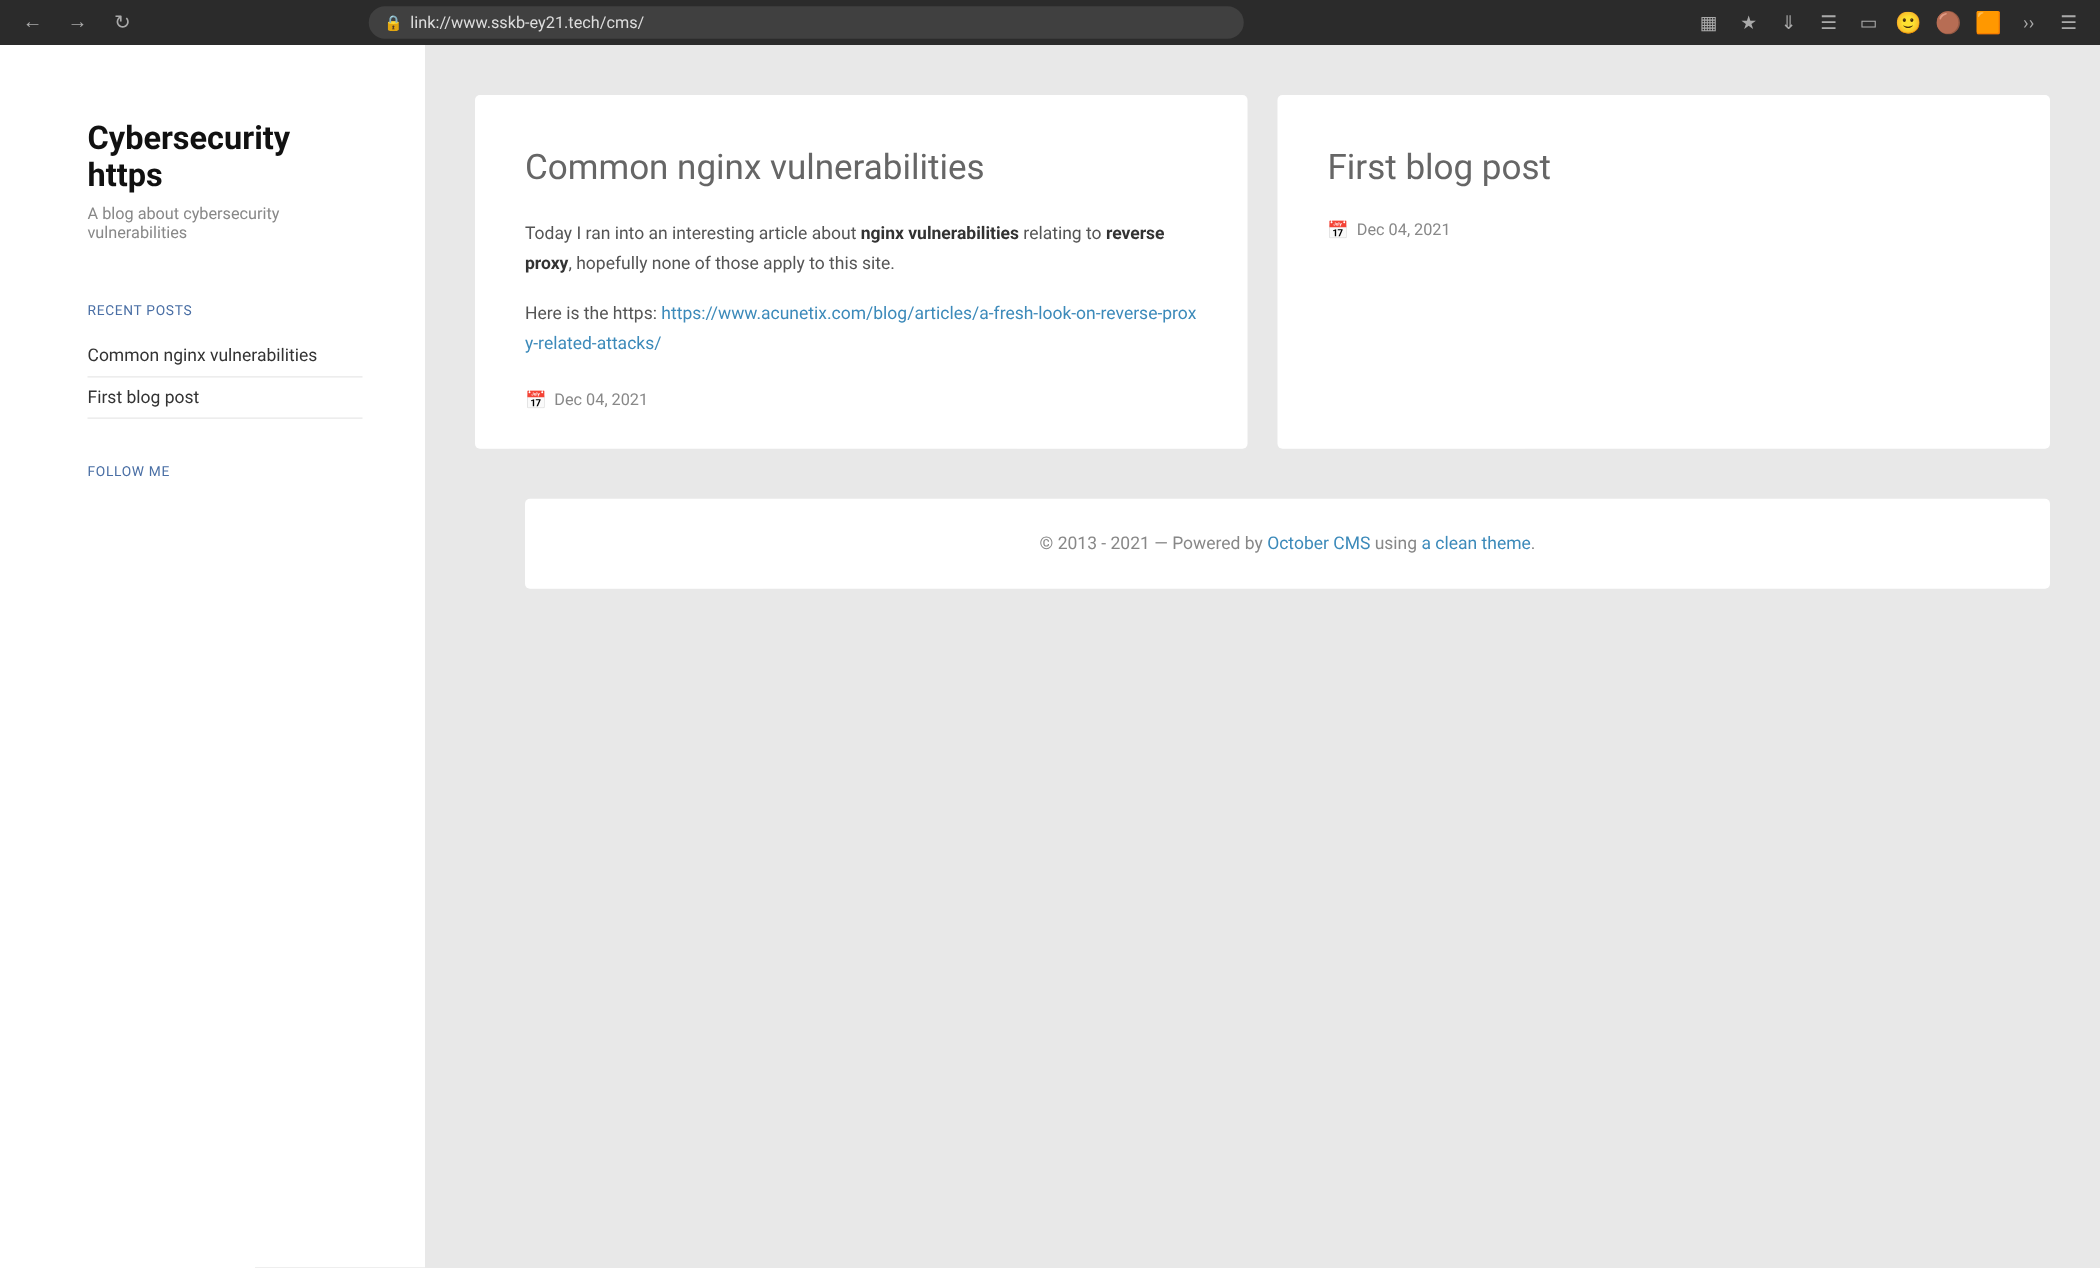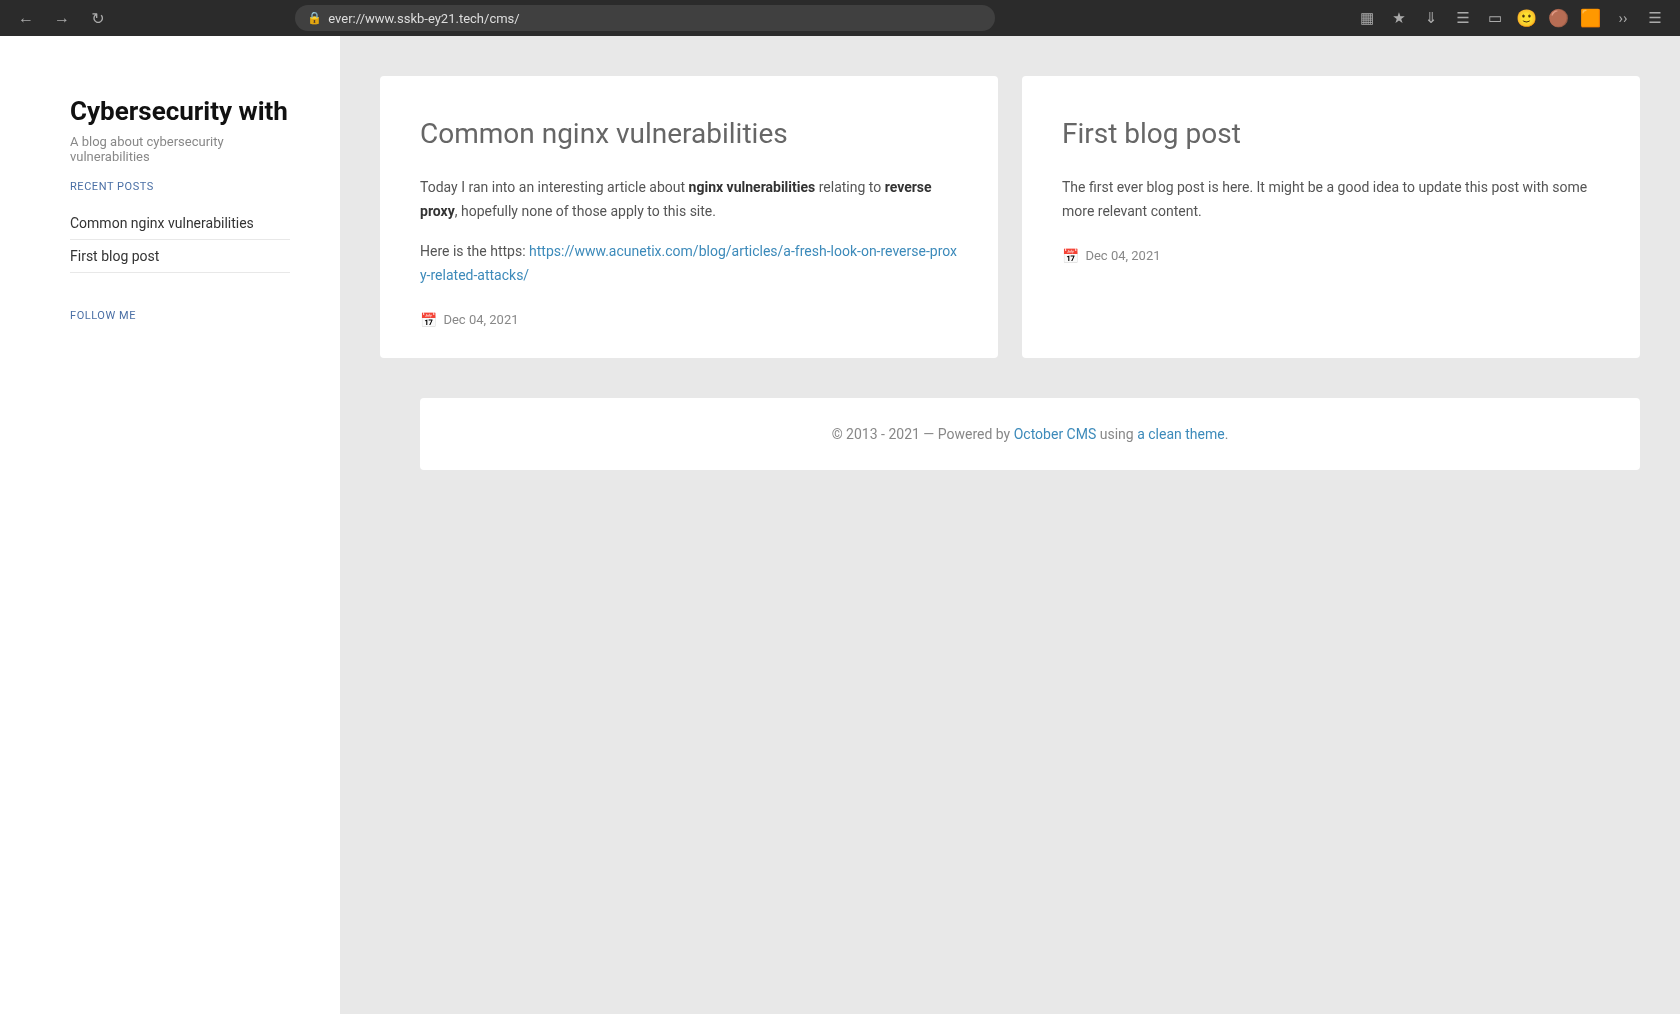--- a/index.html
+++ b/index.html
@@ -71,21 +71,21 @@
     }
     .sidebar-title {
       font-size: 26px;
       font-weight: 700;
       color: #111;
       margin-bottom: 8px;
     }
     .sidebar-subtitle {
       font-size: 13px;
       color: #888;
-      margin-bottom: 16px;
+      margin-bottom: 48px;
     }
     .sidebar-section-title {
       font-size: 11px;
       font-weight: 400;
       color: #4a6fa5;
       letter-spacing: 0.05em;
       text-transform: uppercase;
       margin-bottom: 14px;
     }
     .sidebar-link {
@@ -163,40 +163,40 @@
   </style>
 </head>
 <body>
 
 <div class="browser-chrome">
   <button class="browser-nav-btn">←</button>
   <button class="browser-nav-btn">→</button>
   <button class="browser-nav-btn">↻</button>
   <div class="browser-address-bar">
     <span class="address-lock">🔒</span>
-    <span class="address-text">ever://www.sskb-ey21.tech/cms/</span>
+    <span class="address-text">link://www.sskb-ey21.tech/cms/</span>
   </div>
   <div class="browser-toolbar-right">
     <div class="toolbar-icon">▦</div>
     <div class="toolbar-icon">★</div>
     <div class="toolbar-icon">⇓</div>
     <div class="toolbar-icon">☰</div>
     <div class="toolbar-icon">▭</div>
     <div class="toolbar-icon emoji-icon">🙂</div>
     <div class="toolbar-icon emoji-icon">🟤</div>
     <div class="toolbar-icon emoji-icon">🟧</div>
     <div class="toolbar-icon">››</div>
     <div class="toolbar-icon">☰</div>
   </div>
 </div>
 
 <div class="page-wrapper">
 
   <aside class="sidebar">
-    <h1 class="sidebar-title">Cybersecurity with</h1>
+    <h1 class="sidebar-title">Cybersecurity https</h1>
     <p class="sidebar-subtitle">A blog about cybersecurity vulnerabilities</p>
 
     <div class="sidebar-section">
       <div class="sidebar-section-title">RECENT POSTS</div>
       <a class="sidebar-link" href="#">Common nginx vulnerabilities</a>
       <a class="sidebar-link" href="#">First blog post</a>
     </div>
 
     <div class="sidebar-section">
       <div class="sidebar-section-title">FOLLOW ME</div>
@@ -217,23 +217,20 @@
           </p>
         </div>
         <div class="post-date">
           <span class="calendar-icon">📅</span>
           <span>Dec 04, 2021</span>
         </div>
       </article>
 
       <article class="post-card">
         <h2 class="post-title">First blog post</h2>
-        <div class="post-body">
-          <p>The first ever blog post is here. It might be a good idea to update this post with some more relevant content.</p>
-        </div>
         <div class="post-date">
           <span class="calendar-icon">📅</span>
           <span>Dec 04, 2021</span>
         </div>
       </article>
 
     </div>
 
     <footer class="footer-bar">
       <span>© 2013 - 2021 — Powered by </span><a href="#">October CMS</a><span> using </span><a href="#">a clean theme</a><span>.</span>

